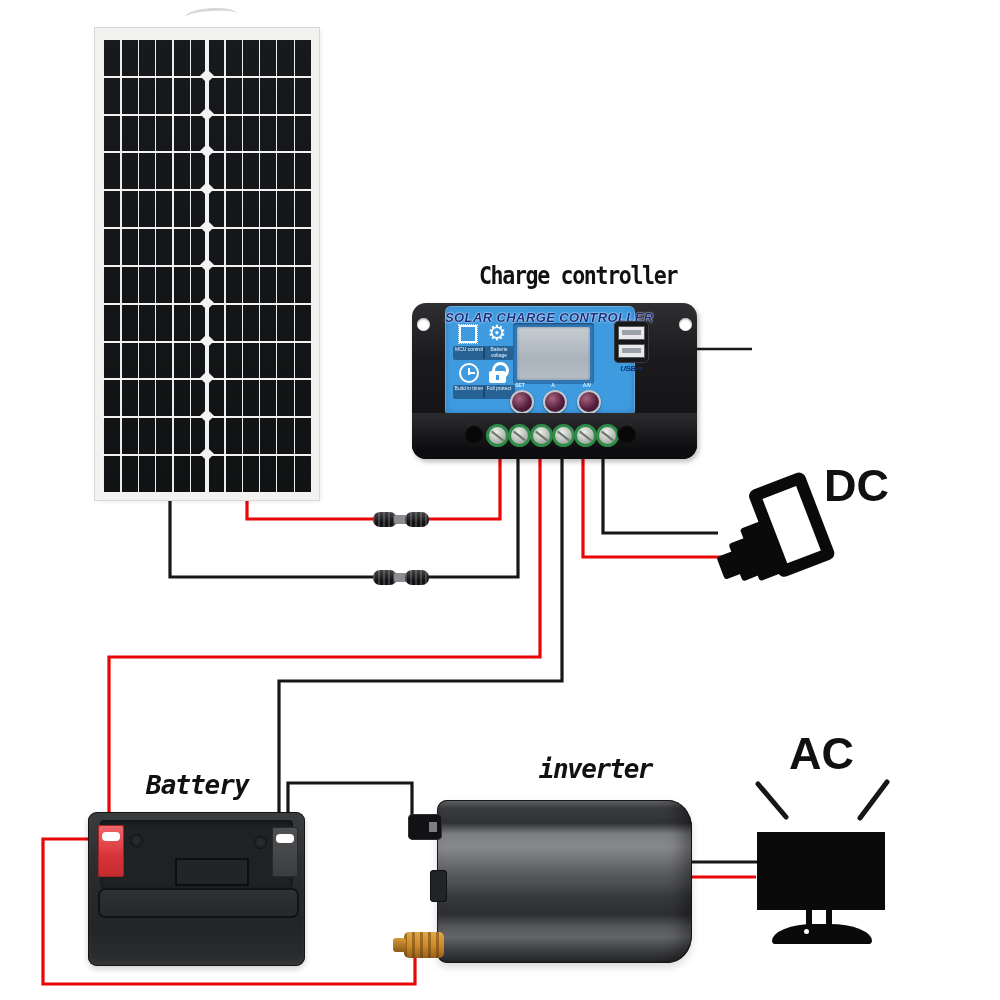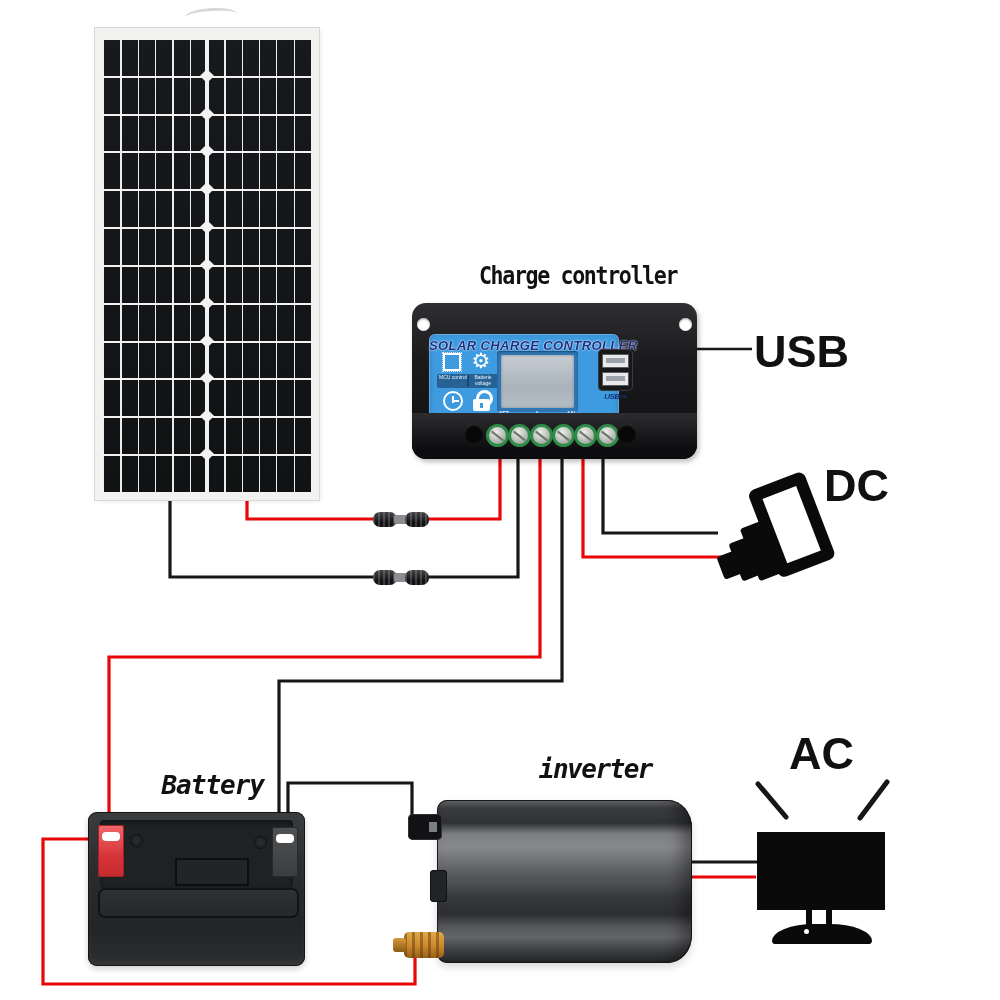--- a/index.html
+++ b/index.html
@@ -39,23 +39,23 @@
        linear-gradient(180deg,#454548,#121214 70%);}
   .mc4 .barrel.b1{left:0;}
   .mc4 .barrel.b2{left:32px;}
   .mc4 .collar{position:absolute;left:21px;top:4px;width:14px;height:9px;background:#8d8d91;border-radius:2px;}
 
   
   .controller{left:412px;top:303px;width:285px;height:156px;border-radius:14px;z-index:2;
       background:linear-gradient(180deg,#2f2f32 0%,#1b1b1e 35%,#101012 100%);
       box-shadow:2px 3px 5px rgba(0,0,0,.25);}
   .ear-hole{width:13px;height:13px;border-radius:50%;background:#fff;box-shadow:inset 0 1px 2px #9aa0a6;}
-  .blue-panel{left:17px;top:3px;width:190px;height:110px;border-radius:6px;
+  .blue-panel{left:33px;top:3px;width:190px;height:110px;border-radius:6px;
       background:var(--controller-panel-blue,#3f9be0);
-      box-shadow:inset 0 0 0 1px rgba(255,255,255,.25), inset 0 -2px 6px rgba(0,40,90,.35);margin-top:28px;}
+      box-shadow:inset 0 0 0 1px rgba(255,255,255,.25), inset 0 -2px 6px rgba(0,40,90,.35);}
   .cc-title{left:0;top:4px;width:100%;text-align:center;font-size:13px;font-weight:bold;font-style:italic;
       color:var(--controller-title-navy,#1c2f80);letter-spacing:.4px;white-space:nowrap;
       text-shadow:0 0 2px rgba(255,255,255,.95), 0 0 1px rgba(255,255,255,.9);}
   .feat-icon{width:22px;height:22px;}
   .chip{width:32px;height:13px;background:rgba(16,42,74,.5);border-radius:2px;color:#eaf4ff;
         font-size:5px;line-height:1.15;text-align:center;overflow:hidden;padding-top:1px;}
   .mcu{box-sizing:border-box;width:18px;height:18px;margin:2px;border:2.5px solid #fff;outline:1.5px dotted #dce9f5;}
   .gearglyph{font-size:21px;line-height:22px;color:#fff;text-align:center;width:22px;}
   .clockface{box-sizing:border-box;width:20px;height:20px;margin:1px;border:2.5px solid #fff;border-radius:50%;position:relative;}
   .clockface i{position:absolute;background:#fff;display:block;}
@@ -124,21 +124,21 @@
   .tv-screen{left:757px;top:832px;width:128px;height:78px;background:#0a0a0a;z-index:2;}
   .tv-leg{top:910px;width:6px;height:20px;background:#0a0a0a;z-index:2;}
   .tv-base{left:772px;top:924px;width:100px;height:20px;background:#0a0a0a;z-index:2;
       border-radius:55px 55px 5px 5px / 22px 22px 4px 4px;}
   .tv-dot{left:804px;top:929px;width:5px;height:5px;background:#fff;border-radius:50%;z-index:3;}
 
   
   .biglabel{z-index:4;color:#111;white-space:nowrap;}
   .mono-label{font-family:"DejaVu Sans Mono",monospace;font-weight:600;}
   .lbl-charge{left:450px;top:262px;width:256px;text-align:center;font-size:24px;letter-spacing:-1.5px;transform:scaleX(.9);}
-  .lbl-battery{left:146px;top:770px;width:118px;text-align:right;font-size:26px;font-style:italic;letter-spacing:-1px;}
+  .lbl-battery{left:146px;top:770px;width:118px;text-align:left;font-size:26px;font-style:italic;letter-spacing:-1px;}
   .lbl-inverter{left:518px;top:754px;width:134px;text-align:right;font-size:26px;font-style:italic;letter-spacing:-1.5px;}
   .sans-label{font-weight:600;font-size:45px;letter-spacing:0;}
   .lbl-usb{left:754px;top:326px;}
   .lbl-dc{left:824px;top:460px;}
   .lbl-ac{left:789px;top:728px;}
 </style>
 </head>
 <body>
 
 <div id="canvas">
@@ -273,19 +273,18 @@
   <div class="abs inv-gold"></div>
   <div class="abs inv-gold-tip"></div>
 
   <div class="abs tv-screen"></div>
   <div class="abs tv-leg" style="left:806px;"></div>
   <div class="abs tv-leg" style="left:826px;"></div>
   <div class="abs tv-base"></div>
   <div class="abs tv-dot"></div>
 
   <div class="abs biglabel mono-label lbl-charge">Charge controller</div>
-  <div class="abs biglabel sans-label lbl-usb">USB</div>
   <div class="abs biglabel sans-label lbl-dc">DC</div>
   <div class="abs biglabel sans-label lbl-ac">AC</div>
   <div class="abs biglabel mono-label lbl-battery">Battery</div>
   <div class="abs biglabel mono-label lbl-inverter">inverter</div>
 
 </div>
 
 </body></html>

